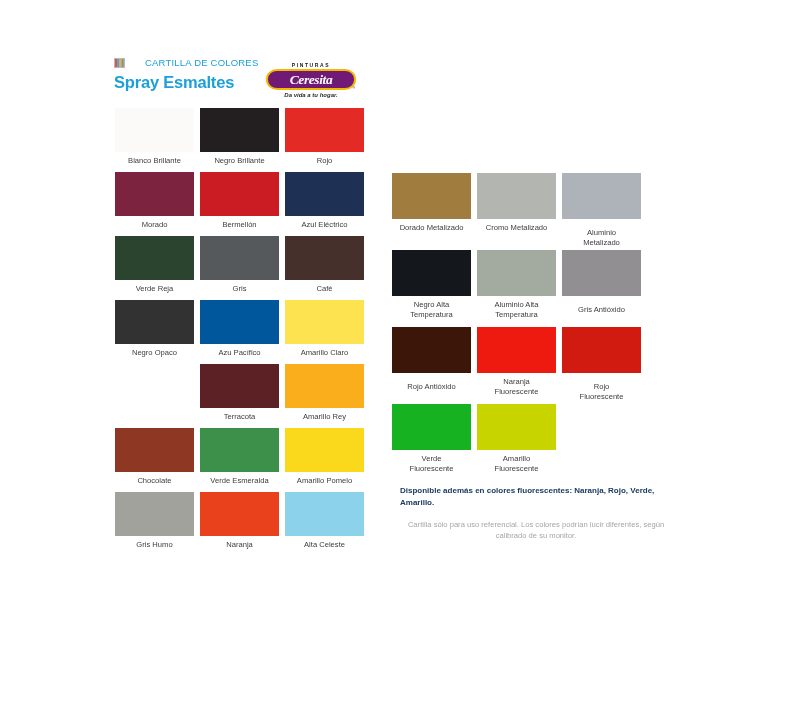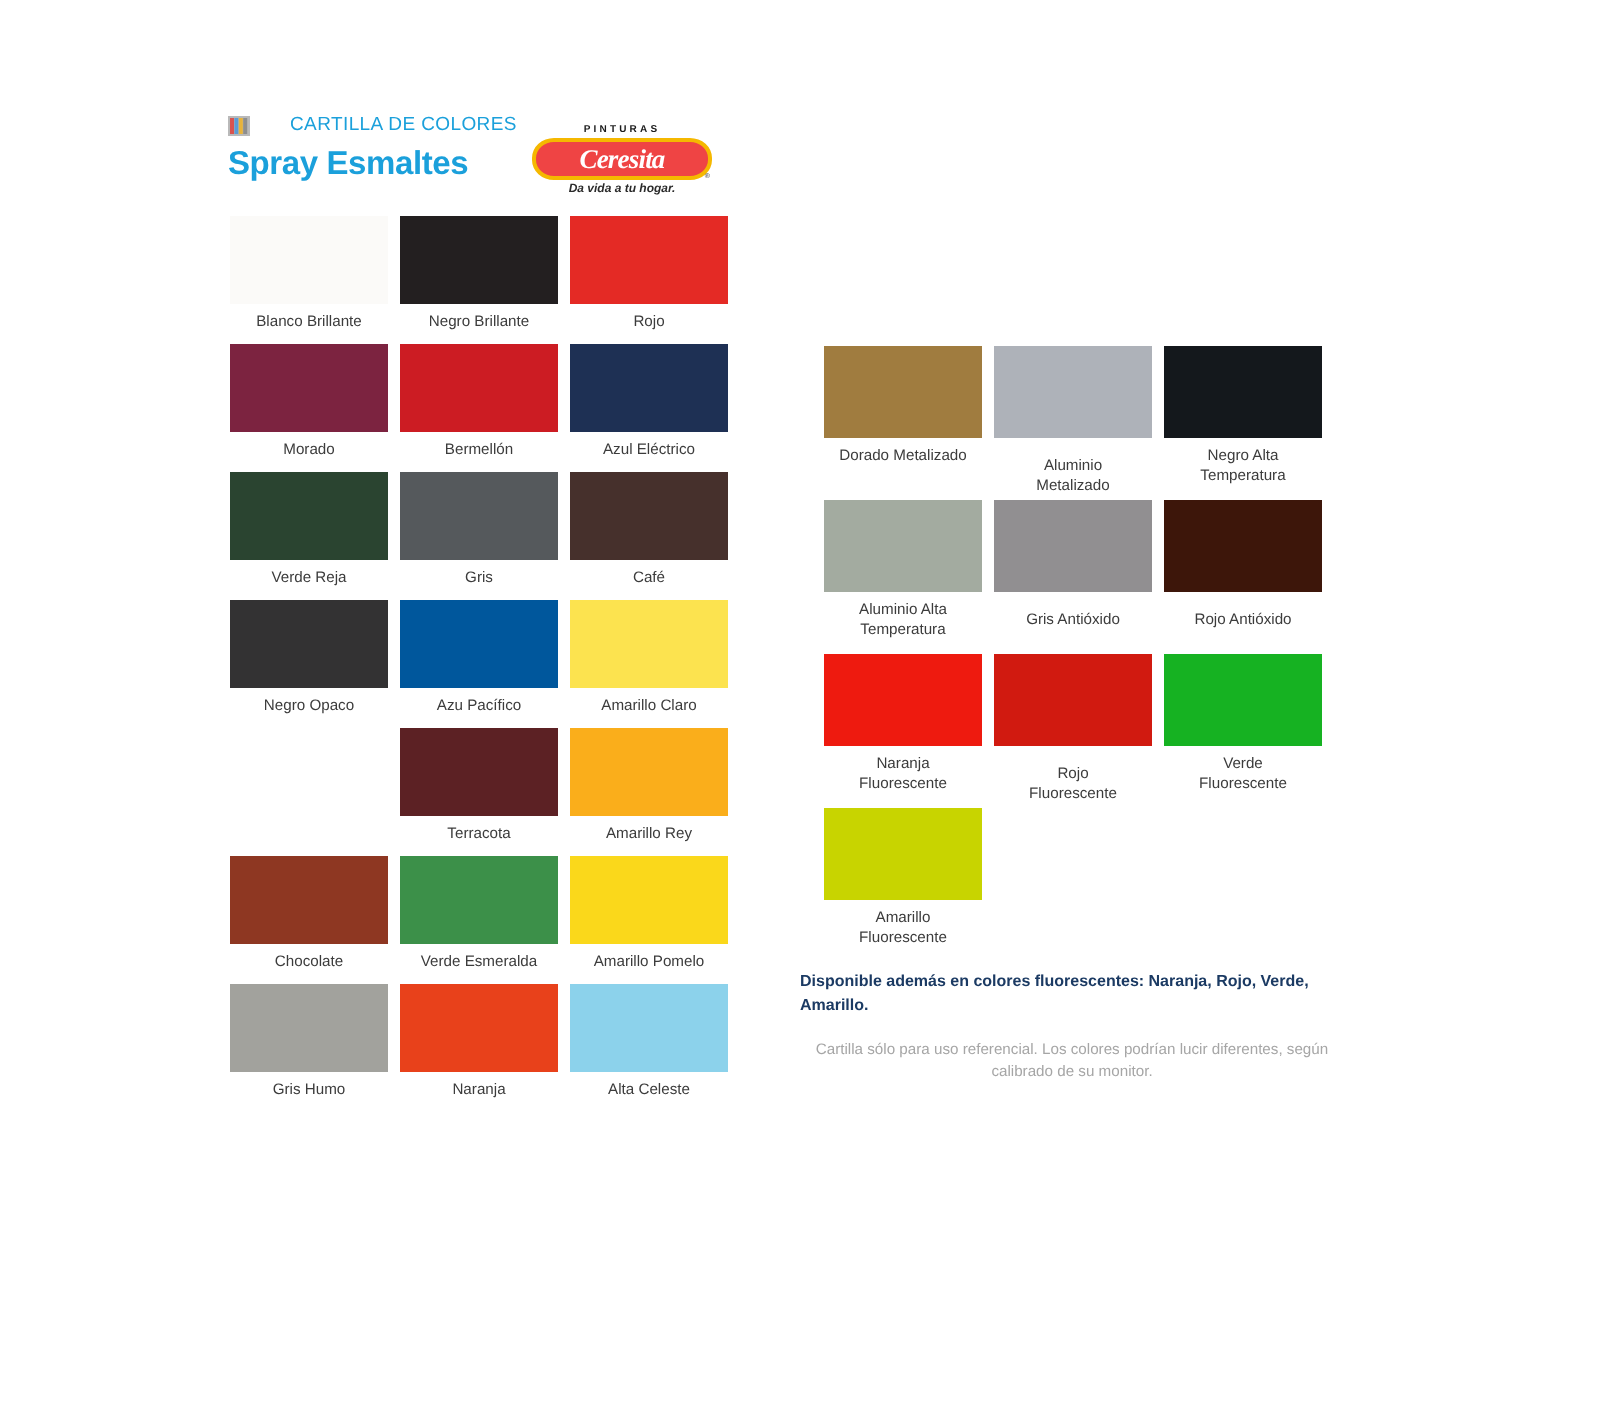--- a/index.html
+++ b/index.html
@@ -79,21 +79,21 @@
     color: #1a1a1a;
     font-weight: bold;
     line-height: 6px;
   }
   .logo-badge {
     position: absolute;
     left: 1px;
     top: 7px;
     width: 90px;
     height: 21px;
-    background: #ef4444;
+    background: #701a75;
     border: 2.5px solid #F5B800;
     border-radius: 11px / 10px;
     box-sizing: border-box;
   }
   .logo-word {
     position: absolute;
     left: 0;
     top: 0;
     width: 100%;
     height: 100%;
@@ -129,21 +129,21 @@
   }
 
   
   .grid {
     position: absolute;
     display: grid;
     grid-template-columns: repeat(3, 79px);
     column-gap: 6px;
   }
   #grid-left  { left: 115px; top: 108px; grid-auto-rows: 64px; }
-  #grid-right { left: 412px; top: 173px; grid-auto-rows: 77px; }
+  #grid-right { left: 392px; top: 173px; grid-auto-rows: 77px; }
 
   .cell {
     position: relative;
     width: 79px;
   }
   .cell.empty .swatch,
   .cell.empty .cell-label { visibility: hidden; }
 
   .swatch {
     width: 79px;
@@ -303,20 +303,24 @@
         <div class="cell-label">Alta Celeste</div>
       </div>
     </div>
 
   <div class="grid" id="grid-right">
       <div class="cell">
         <div class="swatch" style="background: rgb(160, 124, 63);"></div>
         <div class="cell-label">Dorado Metalizado</div>
       </div>
       <div class="cell">
+        <div class="swatch" style="background: rgb(179, 181, 176);"></div>
+        <div class="cell-label">Cromo Metalizado</div>
+      </div>
+      <div class="cell">
         <div class="swatch" style="background: rgb(174, 178, 185);"></div>
         <div class="cell-label shifted">Aluminio
 Metalizado</div>
       </div>
       <div class="cell">
         <div class="swatch" style="background: rgb(20, 24, 28);"></div>
         <div class="cell-label">Negro Alta
 Temperatura</div>
       </div>
       <div class="cell">

